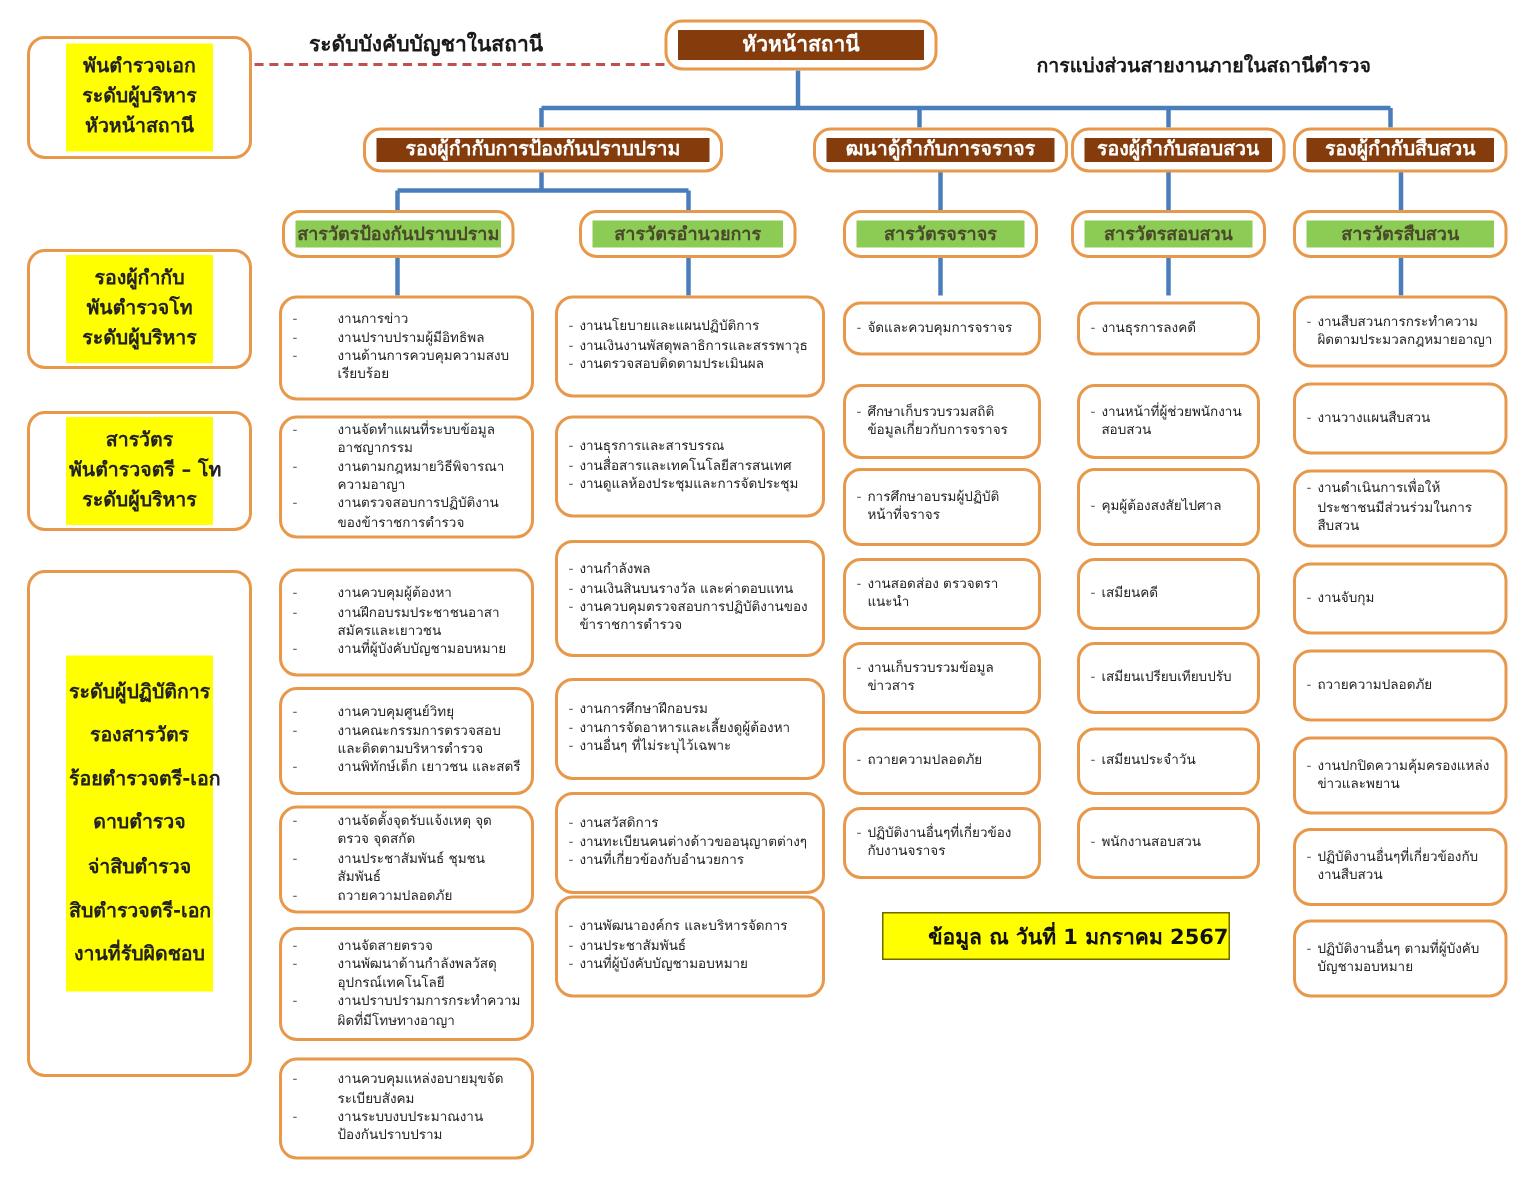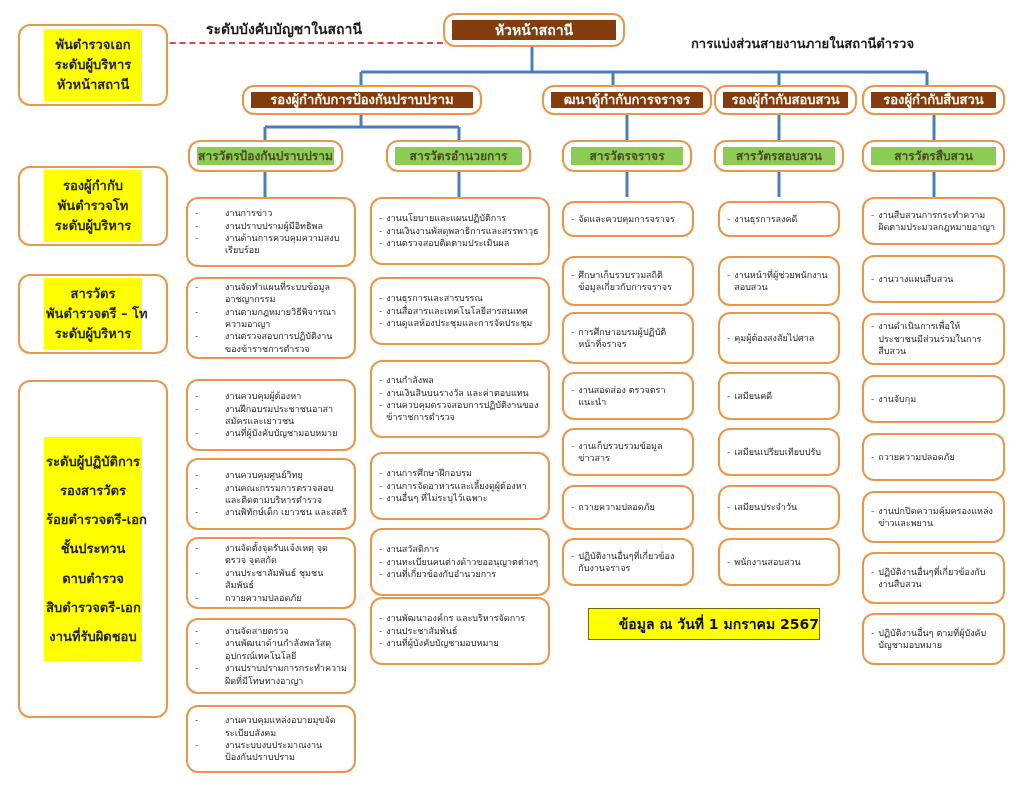--- a/index.html
+++ b/index.html
@@ -181,22 +181,22 @@
       <div>พันตำรวจตรี – โท</div>
       <div>ระดับผู้บริหาร</div>
     </div>
   </div>
 
   <div class="card legend-card" style="left:18px; top:380px; width:150px; height:338px; justify-content:center;">
     <div class="legend-fill" style="font-size:13px; line-height:2.25; padding:10px 2px;">
       <div>ระดับผู้ปฏิบัติการ</div>
       <div>รองสารวัตร</div>
       <div>ร้อยตำรวจตรี-เอก</div>
-      <div>ชั้นประทวน</div>
       <div>ดาบตำรวจ</div>
+      <div>จ่าสิบตำรวจ</div>
       <div>สิบตำรวจตรี-เอก</div>
       <div>งานที่รับผิดชอบ</div>
     </div>
   </div>
 
   <div class="card brown-card" style="left:443px; top:13px; width:182px; height:34px;">
     <div class="brown-fill" style="font-size:14px;">หัวหน้าสถานี</div>
   </div>
 
   <div class="card brown-card" style="left:242px; top:85px; width:240px; height:30px;">

